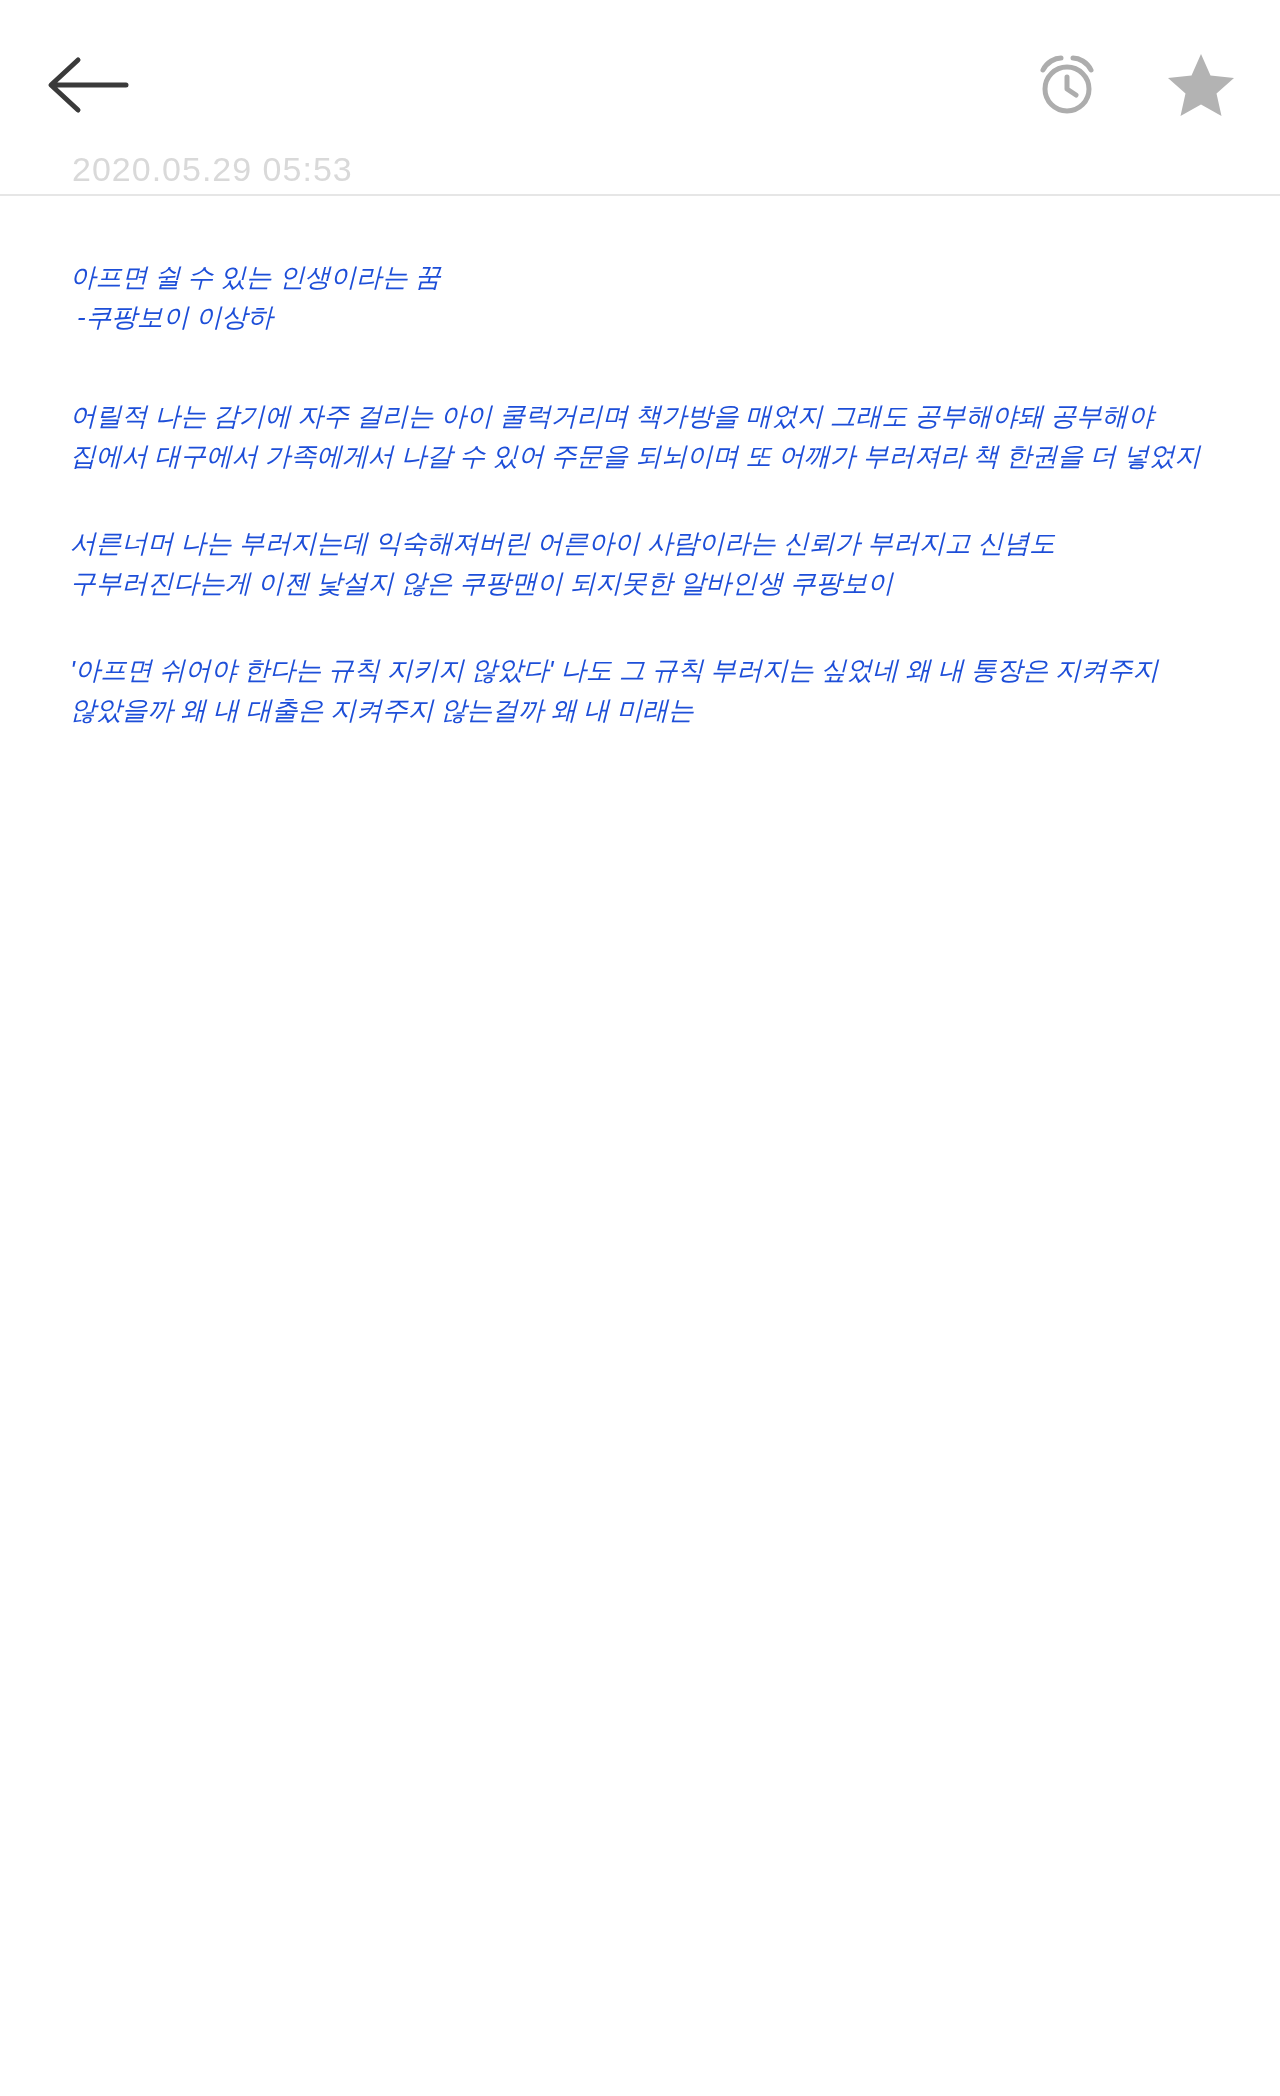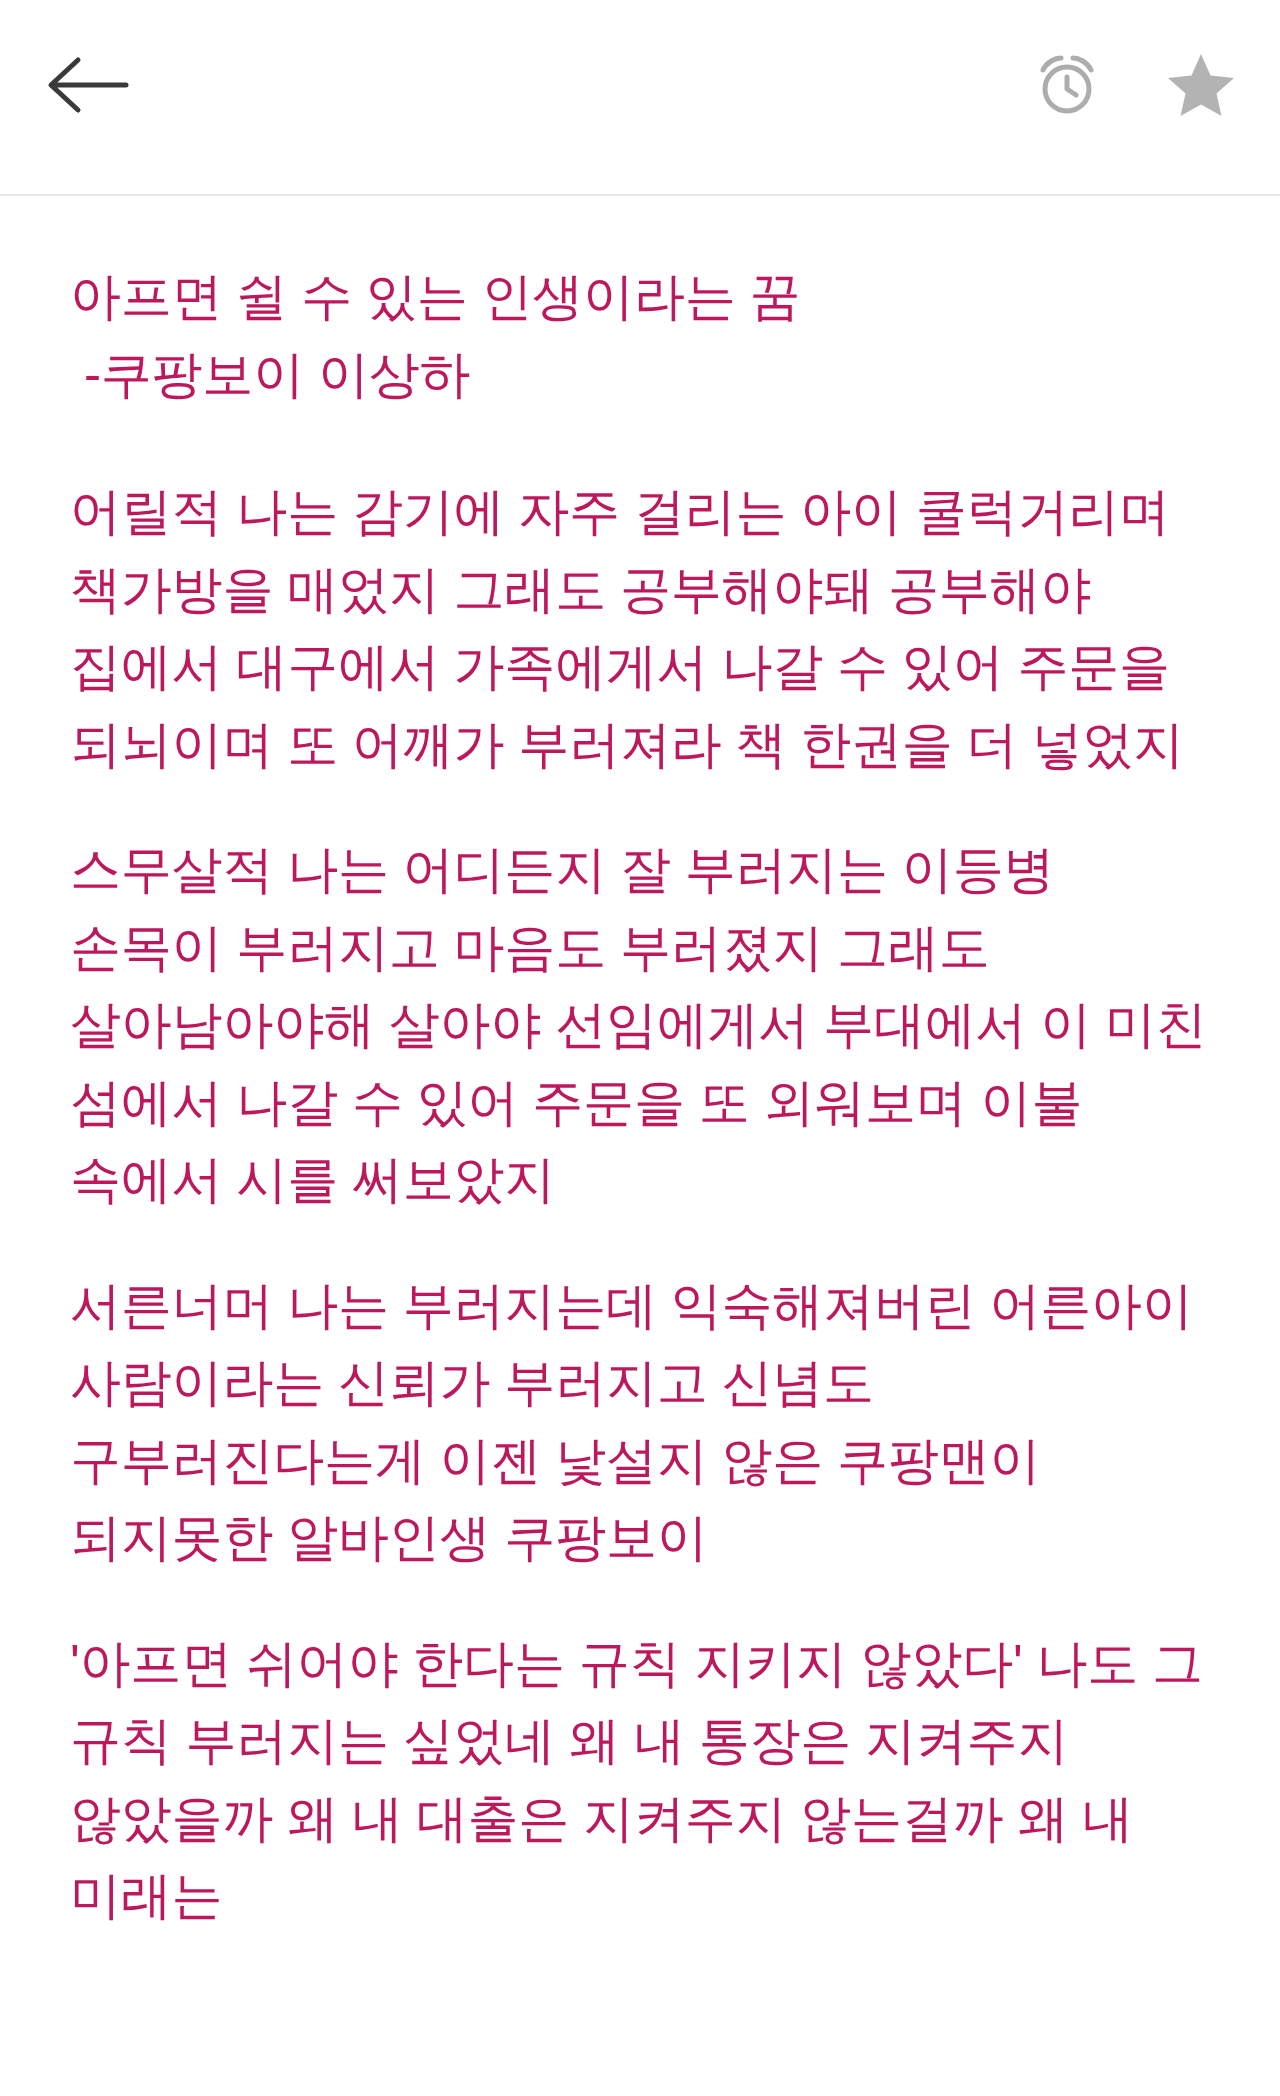--- a/index.html
+++ b/index.html
@@ -65,27 +65,28 @@
     letter-spacing: 1px;
     color: #d9d9d9;
     white-space: nowrap;
   }
 
   
   .content {
     padding: 62px 70px 80px 70px;
   }
   .para {
-    font-size: 51px;
+    font-size: 26px;
     line-height: 1.52;
-    color: #be185d;
+    color: #1d4ed8;
     margin: 0 0 48px 0;
     white-space: pre-wrap;
     word-break: keep-all;
     letter-spacing: -0.2px;
+    font-style: italic;
   }
   .para:last-child { margin-bottom: 0; }
   .para.title {
     margin-bottom: 60px;
   }
 </style>
 </head>
 <body>
 
 <div class="screen">
@@ -110,24 +111,24 @@
         </button>
 
         <button class="icon-btn" aria-label="favorite">
           <svg width="70" height="68" viewBox="0 0 70 68" xmlns="http://www.w3.org/2000/svg">
             <path d="M35 3 L44.5 24.5 L68 27 L50.5 42.5 L55.5 65 L35 53.5 L14.5 65 L19.5 42.5 L2 27 L25.5 24.5 Z" fill="#b3b3b3"></path>
           </svg>
         </button>
       </div>
     </div>
 
+    <div class="timestamp">2020.05.29 05:53</div>
   </div>
 
   <div class="content">
     <p class="para title">아프면 쉴 수 있는 인생이라는 꿈
  -쿠팡보이 이상하</p>
     <p class="para">어릴적 나는 감기에 자주 걸리는 아이 쿨럭거리며 책가방을 매었지 그래도 공부해야돼 공부해야 집에서 대구에서 가족에게서 나갈 수 있어 주문을 되뇌이며 또 어깨가 부러져라 책 한권을 더 넣었지</p>
-    <p class="para">스무살적 나는 어디든지 잘 부러지는 이등병 손목이 부러지고 마음도 부러졌지 그래도 살아남아야해 살아야 선임에게서 부대에서 이 미친 섬에서 나갈 수 있어 주문을 또 외워보며 이불 속에서 시를 써보았지</p>
     <p class="para">서른너머 나는 부러지는데 익숙해져버린 어른아이 사람이라는 신뢰가 부러지고 신념도 구부러진다는게 이젠 낯설지 않은 쿠팡맨이 되지못한 알바인생 쿠팡보이</p>
     <p class="para">'아프면 쉬어야 한다는 규칙 지키지 않았다' 나도 그 규칙 부러지는 싶었네 왜 내 통장은 지켜주지 않았을까 왜 내 대출은 지켜주지 않는걸까 왜 내 미래는</p>
   </div>
 
 </div>
 
 </body></html>

